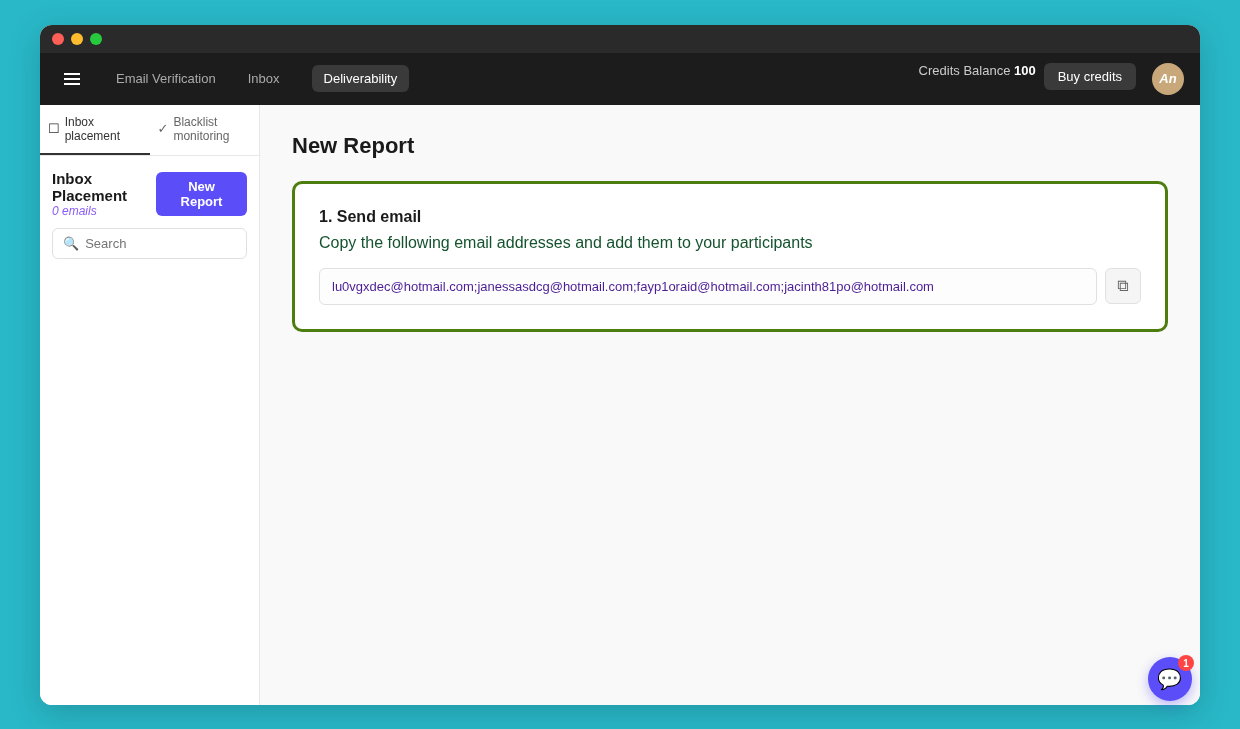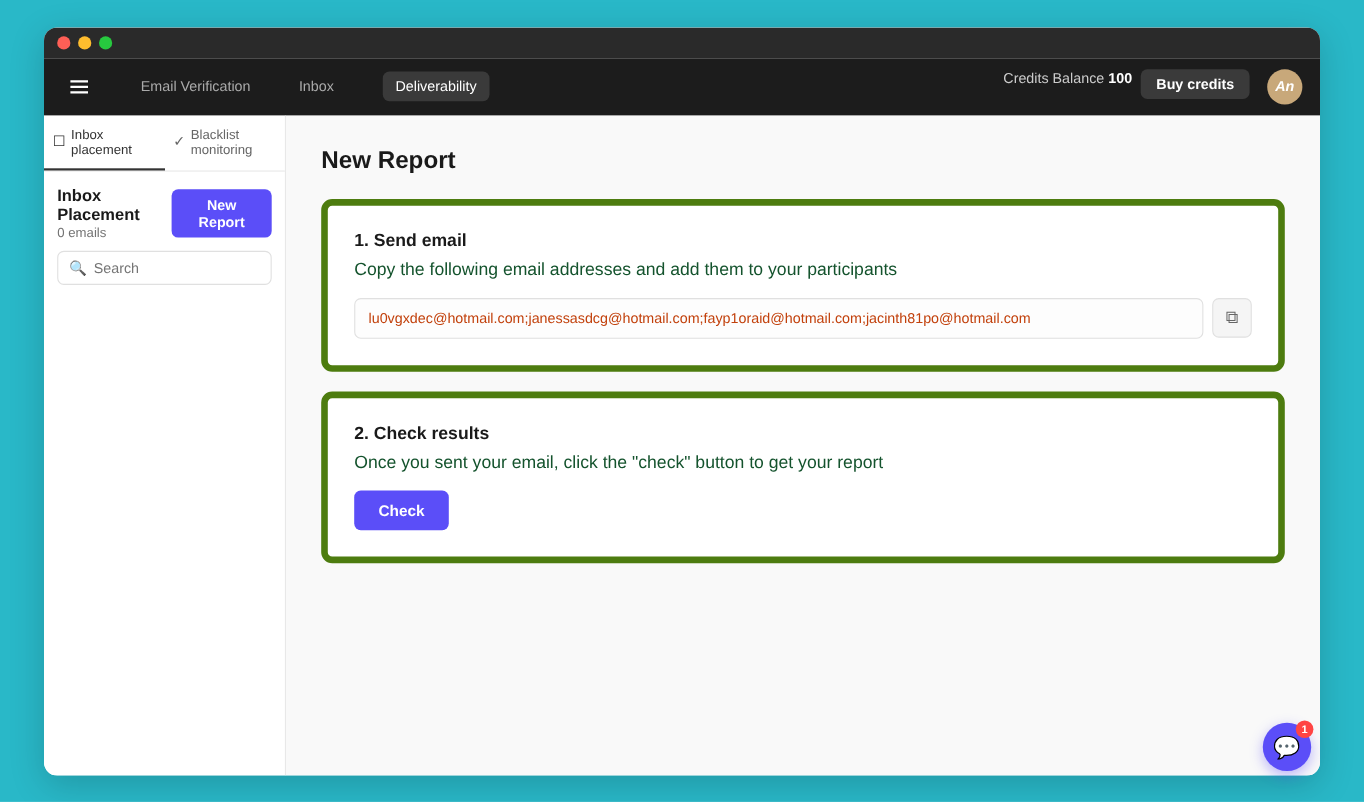--- a/index.html
+++ b/index.html
@@ -34,21 +34,21 @@
     .dot-red { background: #ff5f56; }
     .dot-yellow { background: #ffbd2e; }
     .dot-green { background: #27c93f; }
     .topnav {
       background: #1c1c1c;
       height: 52px;
       display: flex;
       align-items: center;
       padding: 0 16px;
       flex-shrink: 0;
-      gap: 20px;
+      gap: 8px;
     }
     .logo {
       width: 32px;
       height: 32px;
       display: flex;
       align-items: center;
       justify-content: center;
       margin-right: 8px;
     }
     .logo svg { width: 24px; height: 24px; fill: white; }
@@ -77,21 +77,21 @@
     }
     .credits-label strong { color: #fff; }
     .buy-credits-btn {
       background: #3a3a3a;
       color: #fff;
       border: none;
       border-radius: 6px;
       padding: 6px 14px;
       font-size: 13px;
       cursor: pointer;
-      font-weight: 700;
+      font-weight: 400;
     }
     .avatar {
       width: 32px;
       height: 32px;
       border-radius: 50%;
       background: #c8a87a;
       display: flex;
       align-items: center;
       justify-content: center;
       color: #fff;
@@ -144,21 +144,22 @@
       justify-content: space-between;
       margin-bottom: 10px;
     }
     .sidebar-title {
       font-size: 15px;
       font-weight: 700;
       color: #1a1a1a;
     }
     .sidebar-subtitle {
       font-size: 12px;
-      color: #737373;
+      color: #8b5cf6;
+      font-style: italic;
     }
     .new-report-btn {
       background: #5b4ef8;
       color: #fff;
       border: none;
       border-radius: 6px;
       padding: 7px 14px;
       font-size: 13px;
       font-weight: 600;
       cursor: pointer;
@@ -189,21 +190,21 @@
     }
     .page-title {
       font-size: 22px;
       font-weight: 700;
       color: #1a1a1a;
       margin-bottom: 22px;
     }
     .card {
       background: #fff;
       border-radius: 10px;
-      border: 6px solid #4d7c0f;
+      border: 3px solid #4d7c0f;
       padding: 24px;
       margin-bottom: 18px;
     }
     .card-title {
       font-size: 16px;
       font-weight: 700;
       color: #1a1a1a;
       margin-bottom: 8px;
     }
     .card-desc {
@@ -215,21 +216,21 @@
       display: flex;
       align-items: center;
       gap: 8px;
     }
     .email-field {
       flex: 1;
       border: 1px solid #e0e0e0;
       border-radius: 6px;
       padding: 10px 12px;
       font-size: 13px;
-      color: #c2410c;
+      color: #4c1d95;
       outline: none;
       background: #fdfdfd;
       overflow: hidden;
       white-space: nowrap;
       text-overflow: ellipsis;
     }
     .copy-btn {
       width: 36px;
       height: 36px;
       border: 1px solid #e0e0e0;
@@ -348,25 +349,20 @@
         <div class="card-title">1. Send email</div>
         <div class="card-desc">Copy the following email addresses and add them to your participants</div>
         <div class="email-input-row">
           <input class="email-field" type="text" readonly="" value="lu0vgxdec@hotmail.com;janessasdcg@hotmail.com;fayp1oraid@hotmail.com;jacinth81po@hotmail.com" style="">
           <div class="copy-btn">
             <span>⧉</span>
           </div>
         </div>
       </div>
 
-      <div class="card">
-        <div class="card-title">2. Check results</div>
-        <div class="card-desc">Once you sent your email, click the "check" button to get your report</div>
-        <button class="check-btn">Check</button>
-      </div>
     </main>
   </div>
 </div>
 
 <div class="chat-bubble" style="position:absolute;bottom:28px;right:48px;">
   <span class="chat-bubble-icon">💬</span>
   <div class="chat-badge">1</div>
 </div>
 
 </body></html>

